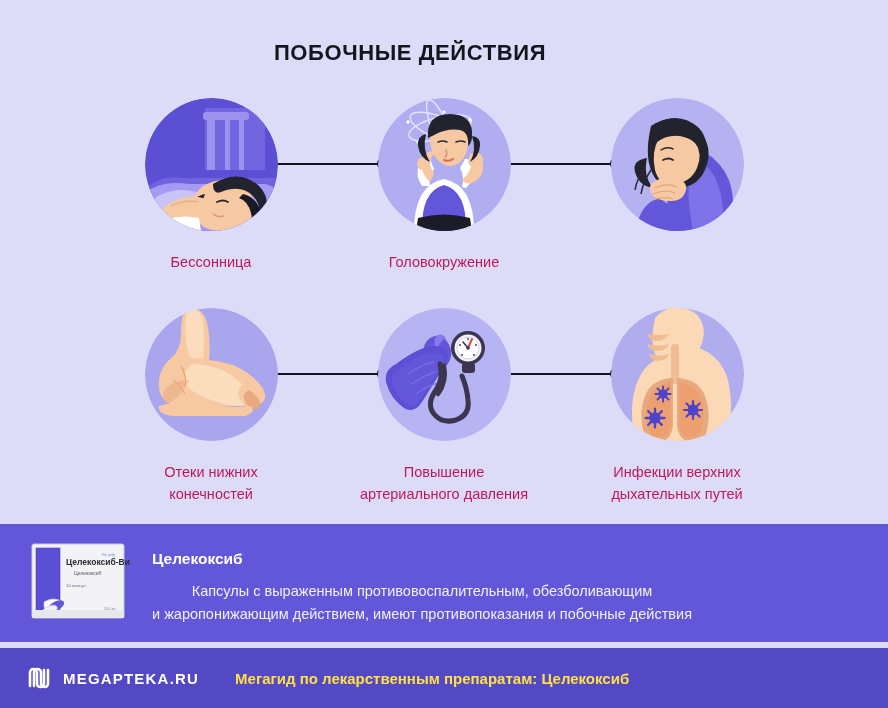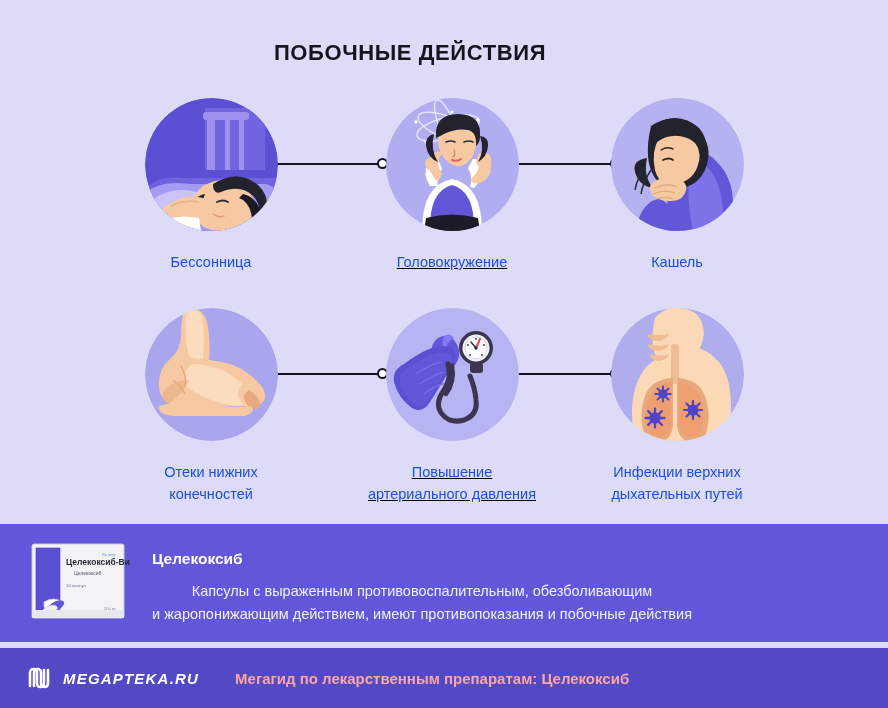--- a/index.html
+++ b/index.html
@@ -34,37 +34,37 @@
   }
   .row { position: relative; width: 888px; height: 205px; }
   .row + .row { margin-top: 5px; }
 
   .item {
     position: absolute;
     width: 234px;
     text-align: center;
   }
   .item.c0 { left: 94px; }
-  .item.c1 { left: 335px; text-decoration: underline; }
+  .item.c1 { left: 327px; }
   .item.c2 { left: 560px; }
 
   .bubble {
     position: relative;
     width: 133px; height: 133px;
     margin: 0 auto;
     border-radius: 50%;
     overflow: hidden;
   }
   .bubble svg { display: block; width: 133px; height: 133px; }
 
   .caption {
     margin-top: 20px;
     font-size: 14.5px;
     line-height: 1.55;
-    color: #1d4ed8;
+    color: #be185d;
     white-space: pre-line;
   }
   .row2 .caption { margin-top: 20px; font-size: 14.5px; }
 
   
   .connector {
     position: absolute;
     height: 12px;
   }
   .connector .bar {
@@ -135,27 +135,26 @@
     gap: 11px;
     margin-left: 26px;
   }
   .brand-mark { width: 26px; height: 26px; }
   .brand-mark svg { display: block; width: 26px; height: 26px; }
   .brand-name {
     font-size: 15px;
     font-weight: bold;
     letter-spacing: 1.2px;
     color: #ffffff;
-    font-style: italic;
   }
   .footer-caption {
     margin-left: 36px;
     font-size: 15px;
     font-weight: bold;
-    color: #fca5a5;
+    color: #fde047;
   }
 </style>
 </head>
 <body>
 
 <div id="page">
 
   <div class="title">ПОБОЧНЫЕ ДЕЙСТВИЯ</div>
 
   <div class="grid">
@@ -253,21 +252,20 @@
             <path d="M52 62 q6 -3 10 0" stroke="#2a2a36" stroke-width="1.8" fill="none" stroke-linecap="round"></path>
             <path d="M50 52 q6 -4 12 -1" stroke="#2a2a36" stroke-width="1.5" fill="none" stroke-linecap="round"></path>
             <path d="M40 86 q16 -12 30 -4 q8 5 4 13 q-4 9 -16 8 q-14 -1 -18 -8 q-2 -6 0 -9 Z" fill="#f7c9a3"></path>
             <g stroke="#e0aa80" stroke-width="1.3" fill="none">
               <path d="M44 90 q12 -6 22 -1"></path>
               <path d="M42 96 q12 -5 22 -1"></path>
               <path d="M42 102 q11 -4 20 -1"></path>
             </g>
           </svg>
         </div>
-        <div class="caption">Кашель</div>
       </div>
     </div>
 
     <div class="row row2">
 
       <div class="connector conn-r2-a">
         <span class="dot left"></span>
         <span class="bar"></span>
         <span class="dot right"></span>
       </div>

